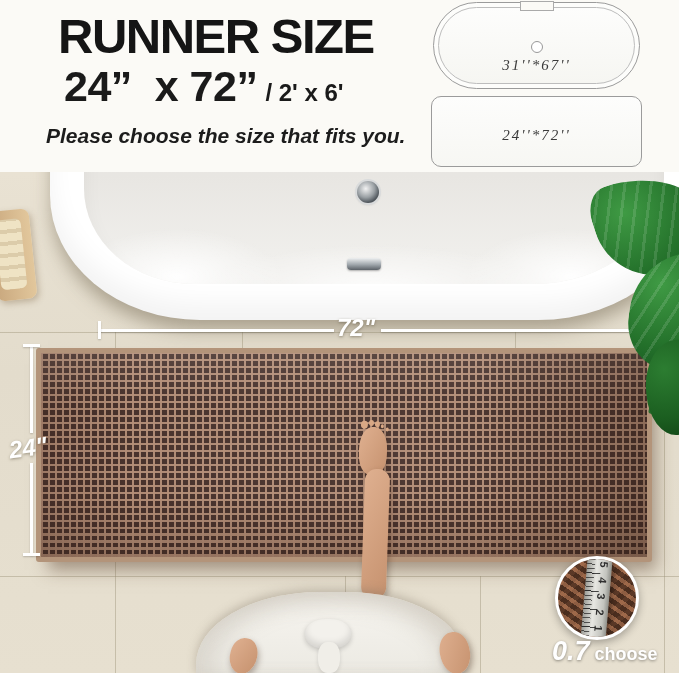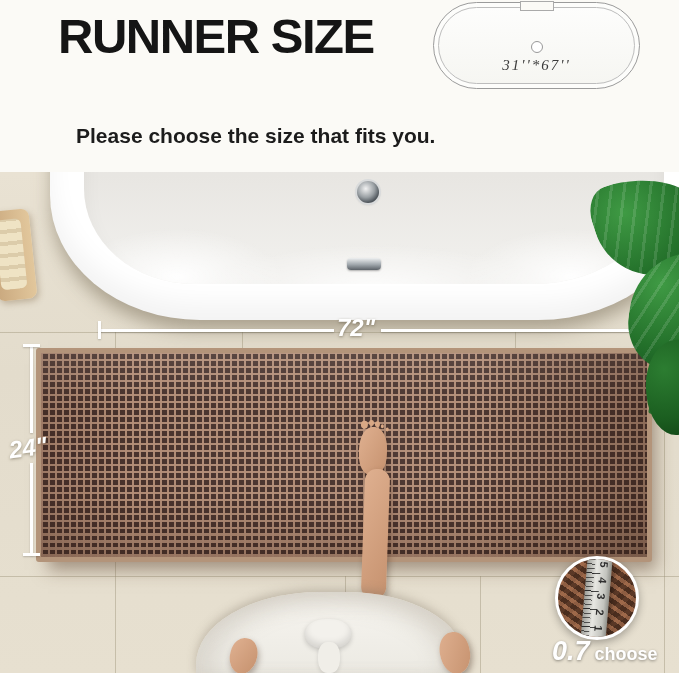--- a/index.html
+++ b/index.html
@@ -5,21 +5,21 @@
   * { margin:0; padding:0; box-sizing:border-box; }
   body { font-family:"Liberation Sans", sans-serif; background:#ffffff; }
   .canvas { position:relative; width:679px; height:673px; overflow:hidden; background:#fbfaf6; }
 
   
   .hdr-title { position:absolute; left:58px; top:8px; font-size:49px; font-weight:bold;
                letter-spacing:-1.5px; color:#151515; white-space:pre; }
   .hdr-size  { position:absolute; left:64px; top:62px; font-size:43px; font-weight:bold;
                color:#1a1a1a; white-space:pre; letter-spacing:-0.5px; }
   .hdr-size .sec { font-size:24px; font-weight:bold; padding-left:8px; letter-spacing:0; }
-  .hdr-sub   { position:absolute; left:76px; top:124px; font-size:21px; font-weight:bold; color:#1c1c1c; }
+  .hdr-sub   { position:absolute; left:46px; top:124px; font-size:21px; font-weight:bold; color:#1c1c1c;font-style:italic; }
 
   
   .diag-tub { position:absolute; left:433px; top:2px; width:207px; height:87px;
               border:1px solid #9b9b9b; border-radius:44px; background:#fdfdfb; }
   .diag-tub-inner { position:absolute; inset:4px; border:1px solid #bdbdbd; border-radius:40px;
                     background:linear-gradient(180deg,#fdfdfc,#f6f6f2); }
   .diag-notch { position:absolute; left:50%; margin-left:-17px; top:-2px; width:34px; height:10px;
                 background:#fbfaf6; border:1px solid #aaaaaa; }
   .diag-drain { position:absolute; left:50%; margin-left:-6px; top:38px; width:12px; height:12px;
                 border:1.5px solid #999; border-radius:50%; background:#fff; }
@@ -154,29 +154,33 @@
                    font-weight:bold; text-shadow:0 1px 3px rgba(0,0,0,.4); white-space:nowrap; }
   .cap-value { font-size:27px; font-style:italic; }
   .cap-unit  { font-size:18px; margin-left:5px; }
 </style>
 </head>
 <body>
 
 <div class="canvas">
 
   <div class="hdr-title">RUNNER SIZE</div>
+  <div class="hdr-size"><span>24”  x 72”</span><span class="sec">/ 2' x 6'</span></div>
   <div class="hdr-sub">Please choose the size that fits you.</div>
 
   <div class="diag-tub">
     <div class="diag-tub-inner"></div>
     <div class="diag-notch"></div>
     <div class="diag-drain"></div>
     <div class="diag-label">31''*67''</div>
   </div>
 
+  <div class="diag-rect">
+    <div class="diag-label">24''*72''</div>
+  </div>
 
   <div class="photo">
 
     <div class="grout gh1"></div>
     <div class="grout gh2"></div>
     <div class="grout gv1"></div>
     <div class="grout gv2"></div>
     <div class="grout gv3"></div>
     <div class="grout gv4"></div>
     <div class="grout gv5"></div>

